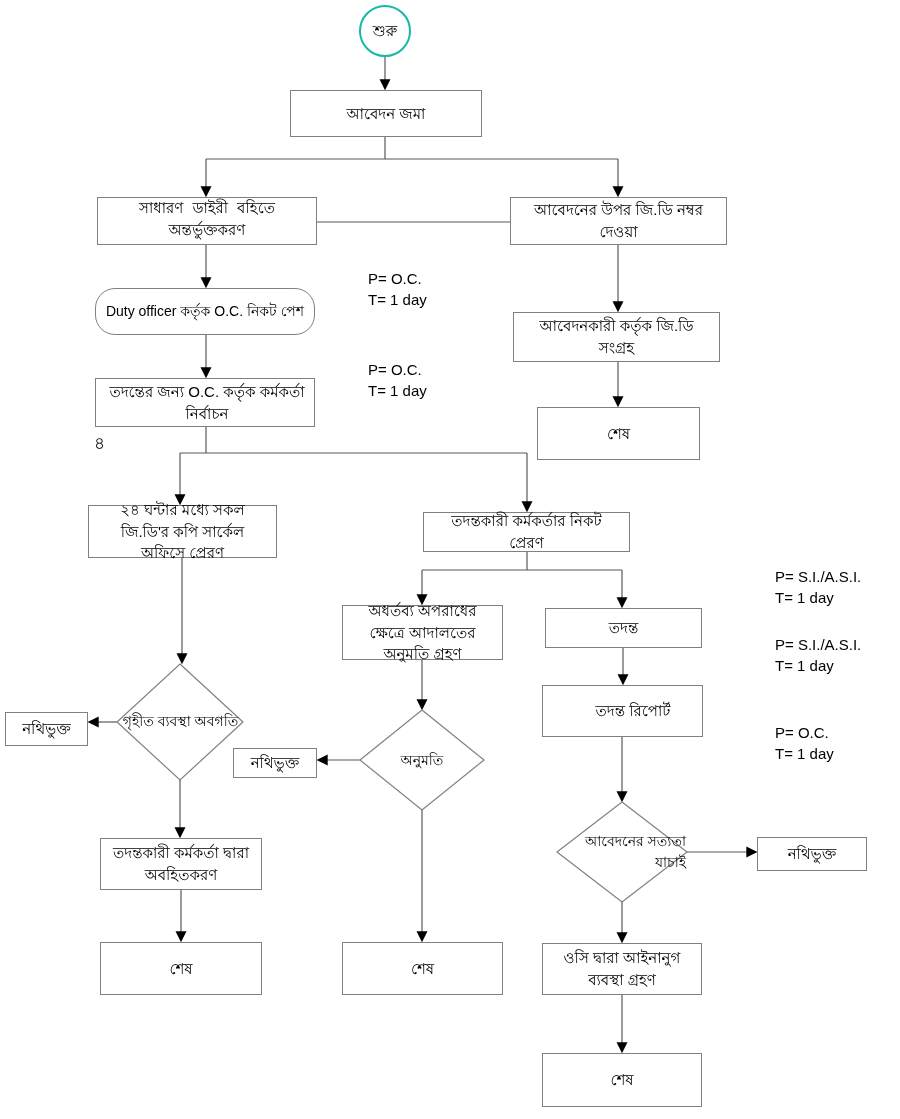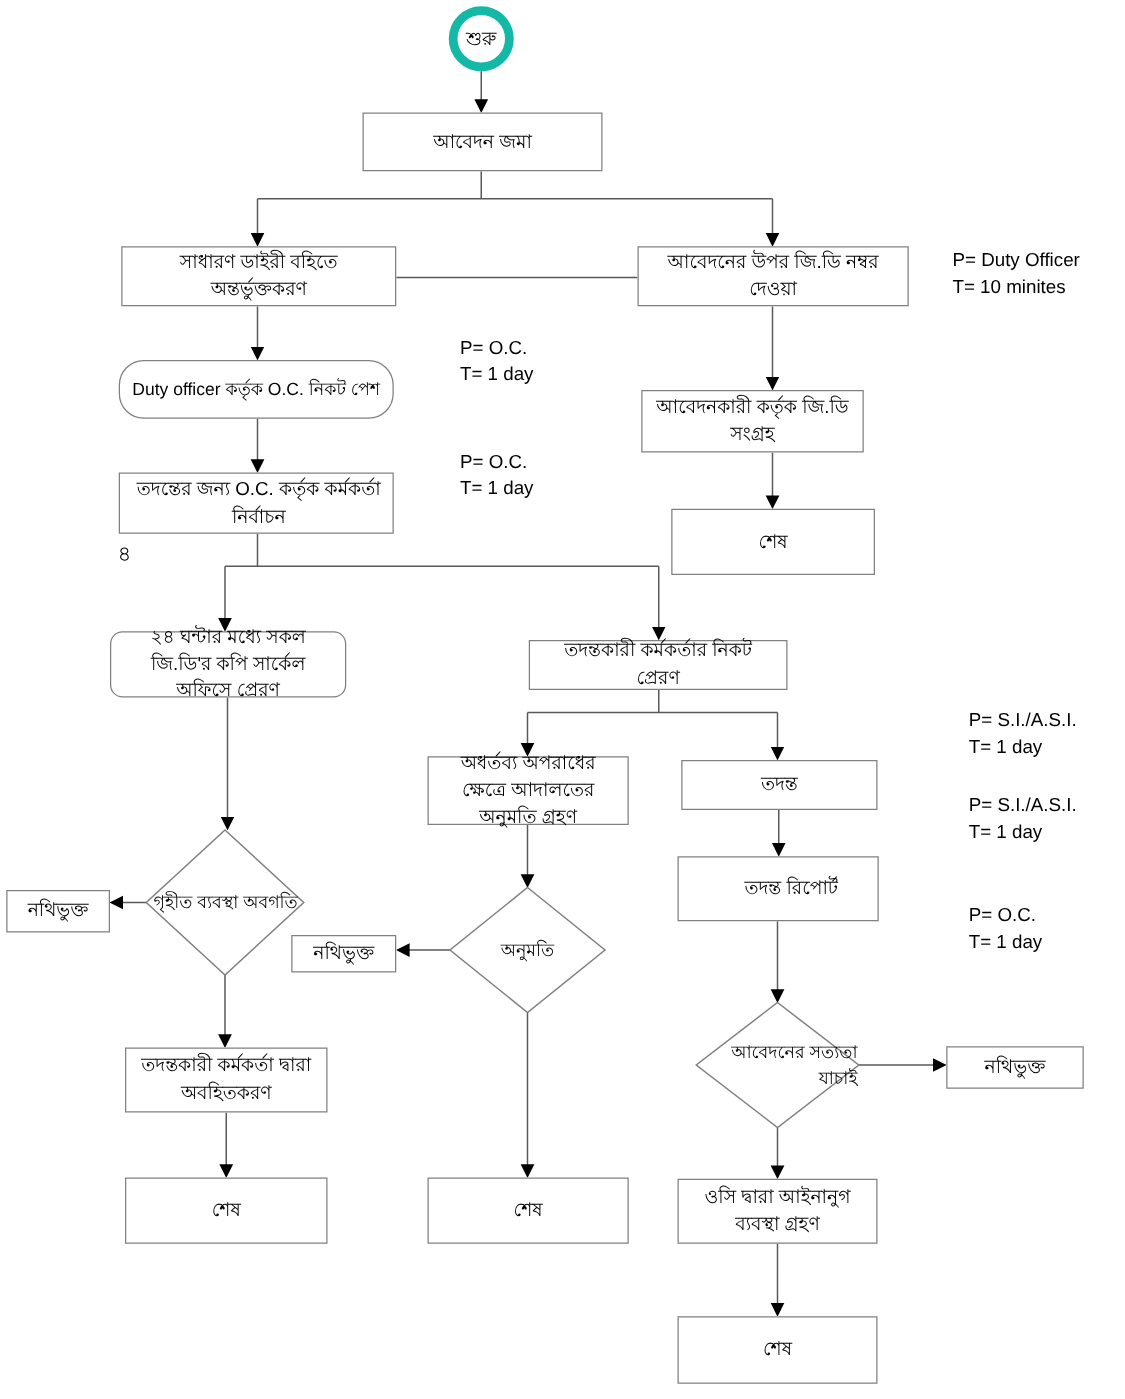--- a/index.html
+++ b/index.html
@@ -9,21 +9,21 @@
   svg.layer line, svg.layer polyline { stroke: #595959; stroke-width: 1.2; }
   svg.layer polygon.shape, svg.layer circle.shape { fill: #ffffff; stroke: #808080; stroke-width: 1.2; }
   .node {
     position: absolute; box-sizing: border-box;
     border: 1px solid #808080; background: #ffffff;
     display: flex; align-items: center; justify-content: center;
     text-align: center; font-size: 15px; line-height: 1.45; padding: 2px 8px;
   }
   .circle-node {
     position: absolute; box-sizing: border-box;
-    border: 7px solid #14b8a6; border-radius: 50%; background: #ffffff;
+    border: 2px solid #14b8a6; border-radius: 50%; background: #ffffff;
     display: flex; align-items: center; justify-content: center;
     font-size: 15px;
   }
   .dlabel {
     position: absolute; text-align: center; font-size: 14px; line-height: 1.5;
     display: flex; align-items: center; justify-content: center;
   }
   .ann { position: absolute; font-size: 15px; line-height: 1.4; white-space: nowrap; }
   .pagenum { position: absolute; font-size: 17px; }
   .latin-mix { font-size: 14px; }
@@ -92,33 +92,33 @@
       <polygon class="shape" points="180,664 243,722 180,780 117,722"></polygon>
       <polygon class="shape" points="422,710 484,760 422,810 360,760"></polygon>
       <polygon class="shape" points="622,802 687,852 622,902 557,852"></polygon>
     </g>
   </svg>
 
   <div class="circle-node" style="left:359px; top:5px; width:52px; height:52px;">শুরু</div>
 
   <div class="node" style="left:290px; top:90px; width:192px; height:47px;">আবেদন জমা</div>
 
-  <div class="node" style="left:97px; top:197px; width:220px; height:48px;">সাধারণ ডাইরী বহিতে অন্তর্ভুক্তকরণ</div>
+  <div class="node" style="left:97px; top:197px; width:220px; height:48px;font-family:Liberation Mono, monospace;">সাধারণ ডাইরী বহিতে অন্তর্ভুক্তকরণ</div>
 
   <div class="node" style="left:510px; top:197px; width:217px; height:48px;">আবেদনের উপর জি.ডি নম্বর দেওয়া</div>
 
   <div class="node latin-mix" style="left:95px; top:288px; width:220px; height:47px;border-radius:20px;">Duty officer কর্তৃক O.C. নিকট পেশ</div>
 
   <div class="node" style="left:95px; top:378px; width:220px; height:49px;padding-left:12px;">তদন্তের জন্য O.C. কর্তৃক কর্মকর্তা নির্বাচন</div>
 
-  <div class="node" style="left:513px; top:312px; width:178px; height:50px;">আবেদনকারী কর্তৃক জি.ডি সংগ্রহ</div>
+  <div class="node" style="left:513px; top:312px; width:207px; height:50px;">আবেদনকারী কর্তৃক জি.ডি সংগ্রহ</div>
 
   <div class="node" style="left:537px; top:407px; width:163px; height:53px;">শেষ</div>
 
-  <div class="node" style="left:88px; top:505px; width:189px; height:53px;border-radius:10px;">২৪ ঘন্টার মধ্যে সকল জি.ডি'র কপি সার্কেল অফিসে প্রেরণ</div>
+  <div class="node" style="left:88px; top:505px; width:189px; height:53px;">২৪ ঘন্টার মধ্যে সকল জি.ডি'র কপি সার্কেল অফিসে প্রেরণ</div>
 
   <div class="node" style="left:423px; top:512px; width:207px; height:40px;">তদন্তকারী কর্মকর্তার নিকট প্রেরণ</div>
 
   <div class="node" style="left:342px; top:605px; width:161px; height:55px;">অধর্তব্য অপরাধের ক্ষেত্রে আদালতের অনুমতি গ্রহণ</div>
 
   <div class="node" style="left:545px; top:608px; width:157px; height:40px;">তদন্ত</div>
 
   <div class="node" style="left:542px; top:685px; width:161px; height:52px;padding-left:29px;">তদন্ত রিপোর্ট</div>
 
   <div class="node" style="left:5px; top:712px; width:83px; height:34px;">নথিভুক্ত</div>
@@ -134,24 +134,20 @@
   <div class="node" style="left:342px; top:942px; width:161px; height:53px;">শেষ</div>
 
   <div class="node" style="left:542px; top:943px; width:160px; height:52px;">ওসি দ্বারা আইনানুগ ব্যবস্থা গ্রহণ</div>
 
   <div class="node" style="left:542px; top:1053px; width:160px; height:54px;">শেষ</div>
 
   <div class="dlabel" style="left:118px; top:692px; width:125px; height:58px;">গৃহীত ব্যবস্থা অবগতি</div>
   <div class="dlabel" style="left:360px; top:746px; width:124px; height:28px;text-align:right;">অনুমতি</div>
   <div class="dlabel" style="left:558px; top:822px; width:128px; height:60px;text-align:right;">আবেদনের সত্যতা যাচাই</div>
 
-  <div class="ann" style="left:762px; top:198px;">
-    <div>P= Duty Officer</div>
-    <div>T= 10 minites</div>
-  </div>
 
   <div class="ann" style="left:368px; top:268px;">
     <div>P= O.C.</div>
     <div>T= 1 day</div>
   </div>
 
   <div class="ann" style="left:368px; top:359px;">
     <div>P= O.C.</div>
     <div>T= 1 day</div>
   </div>

